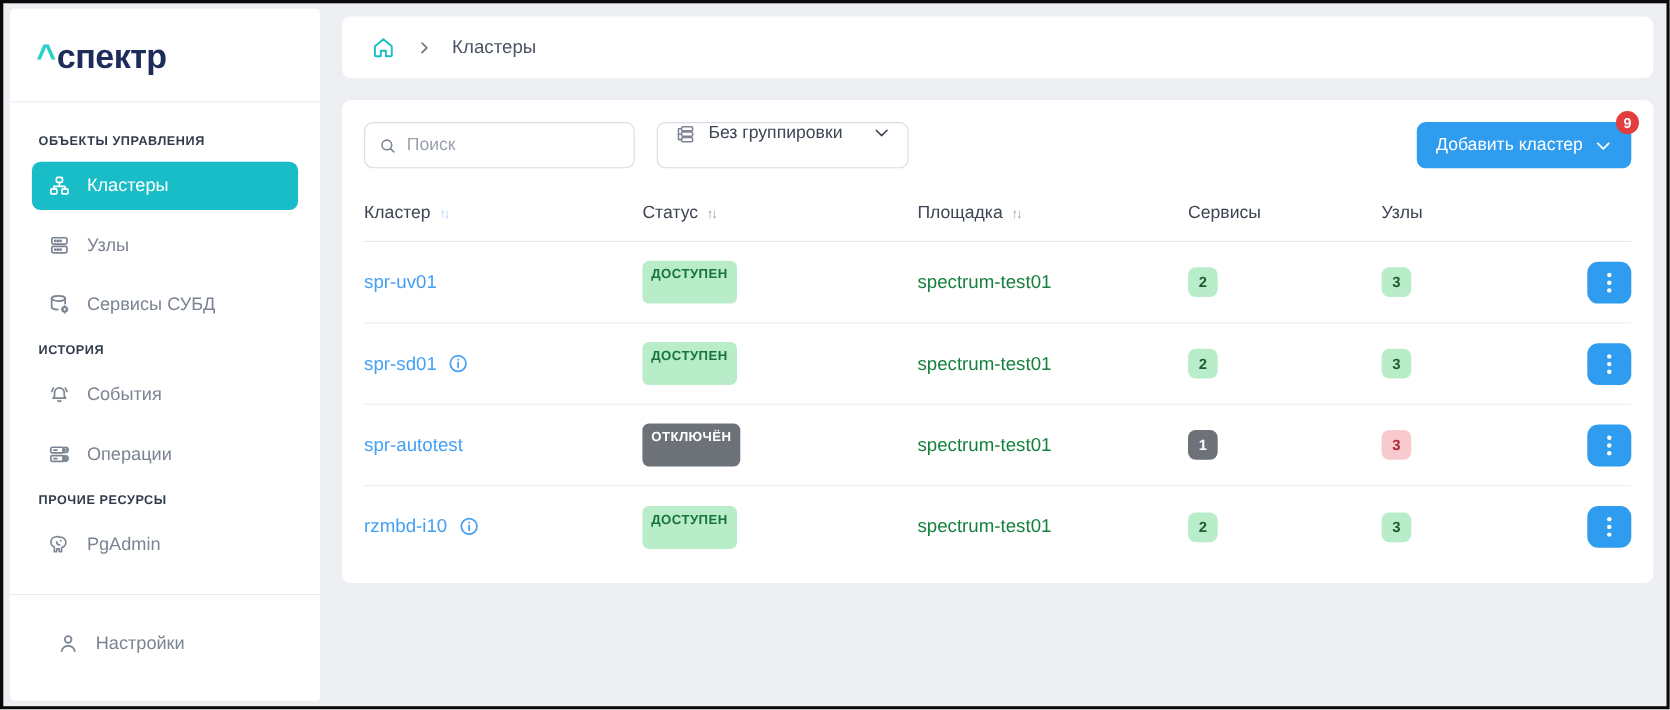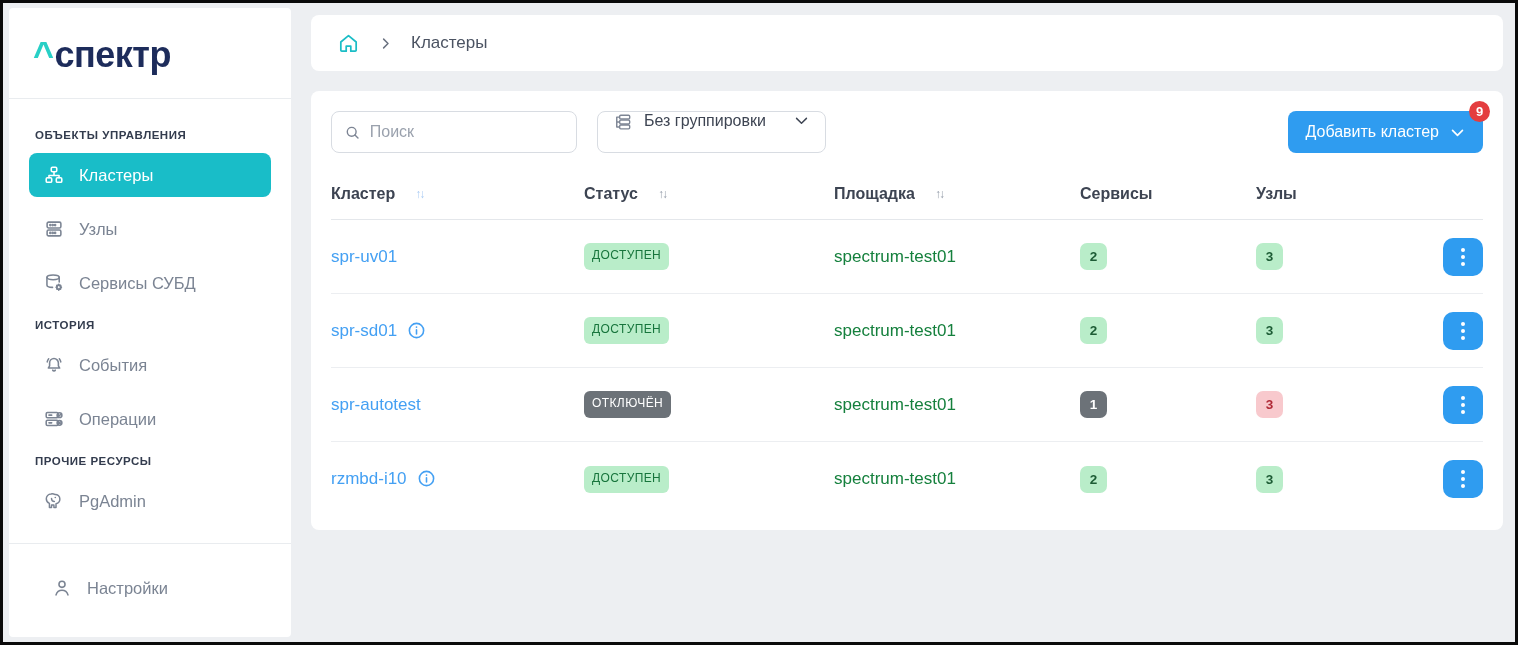--- a/index.html
+++ b/index.html
@@ -17,21 +17,21 @@
   }
 
   
   .sidebar {
     width:282px; flex:0 0 282px;
     margin:5px 0 5px 6px;
     background:#ffffff;
     border-radius:4px;
     display:flex; flex-direction:column;
   }
-  .brand { padding:26px 24px 22px 24px; font-size:36px; font-weight:700; letter-spacing:-0.5px; color:#1d2c5b; }
+  .brand { padding:26px 24px 22px 24px; font-size:31px; font-weight:700; letter-spacing:-0.5px; color:#1d2c5b; }
   .brand .caret { color:#28d0c6; font-weight:800; margin-right:1px; }
   .sidebar-divider { border-top:1px solid #e9ecef; }
   .nav { padding:16px 20px 10px 20px; flex:1 1 auto; }
   .nav-section-title {
     font-size:11.5px; font-weight:800; color:#333c4e;
     letter-spacing:.5px; margin:14px 6px 12px 6px;
   }
   .nav-item {
     display:flex; align-items:center; gap:14px;
     height:44px; padding:0 14px; border-radius:8px;
@@ -94,32 +94,32 @@
     display:flex; align-items:center; justify-content:center;
   }
 
   
   .grid-row {
     display:grid;
     grid-template-columns:253px 250px 246px 176px 150px 1fr;
     align-items:center;
   }
   .thead { border-bottom:1px solid #e4e7eb; padding:12px 0 16px 0; }
-  .th { display:flex; align-items:center; gap:20px; font-size:16px; font-weight:700; color:#3d4452; }
+  .th { display:flex; align-items:center; gap:8px; font-size:16px; font-weight:400; color:#3d4452; }
   .sort-glyph { font-size:12px; letter-spacing:-2px; color:#949ca9; padding-right:2px; }
   .sort-glyph.active { color:#abccf4; }
   .trow { height:74px; border-bottom:1px solid #eceef1; }
   .trow:last-child { border-bottom:none; }
   .cluster-cell { display:flex; gap:10px; }
   .cluster-link { font-size:17px; color:#44a0f3; text-decoration:none; cursor:pointer; }
   .site-text { font-size:17px; color:#15803d; }
 
   .status-badge {
-    display:inline-block; font-size:12px; font-weight:400;
-    letter-spacing:.4px; padding:5px 8px 8px 8px; border-radius:6px;
+    display:inline-block; font-size:12px; font-weight:700;
+    letter-spacing:.4px; padding:5px 8px 20px 8px; border-radius:6px;
   }
   .status-badge[data-type="available"] { background:#b9edc9; color:#17753c; }
   .status-badge[data-type="disabled"]  { background:#6c7278; color:#ffffff; }
 
   .count-badge {
     width:27px; height:27px; border-radius:7px;
     display:flex; align-items:center; justify-content:center;
     font-size:13.5px; font-weight:700;
   }
   .count-badge[data-tone="green"] { background:#b9edc9; color:#1d5c35; }

